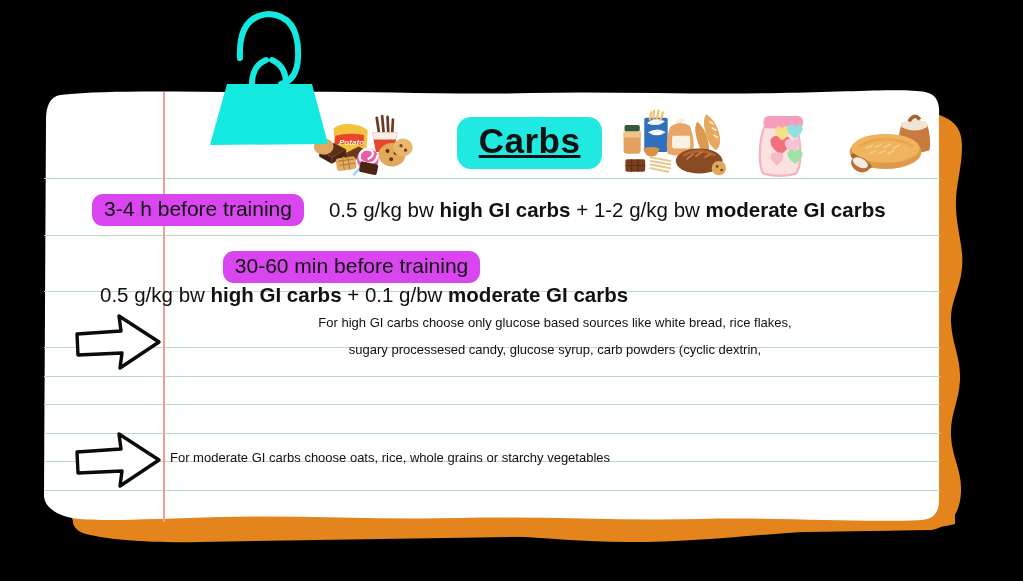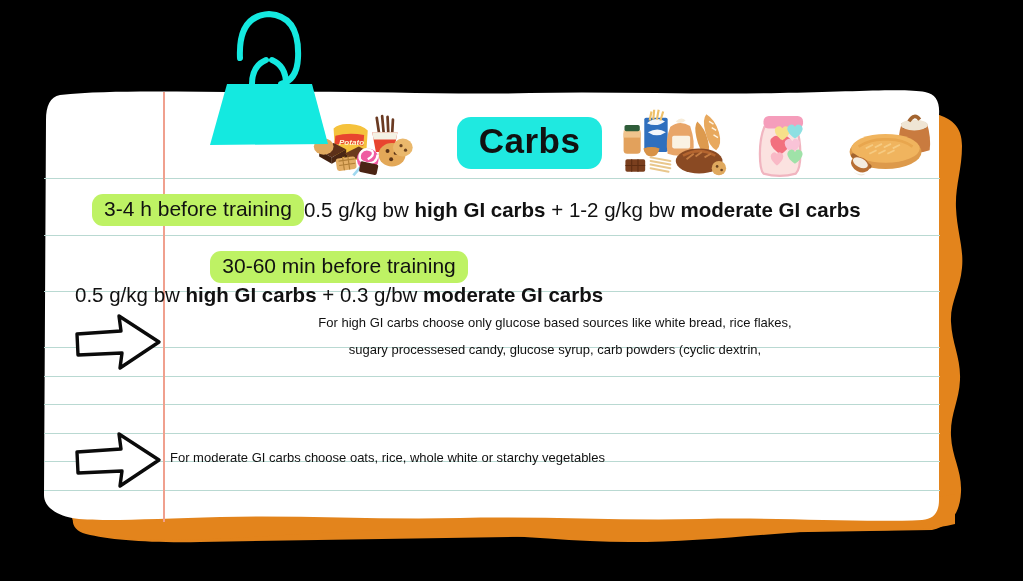--- a/index.html
+++ b/index.html
@@ -26,27 +26,27 @@
   .clip{position:absolute;left:196px;top:-2px;width:146px;height:148px;}
 
   
   .header-row{position:absolute;left:0px;top:8px;width:896px;height:86px;
               display:flex;align-items:center;}
   .food-art{display:block;}
 
   .carbs-badge{background:#1fe9e0;border-radius:14px;
                padding:6px 22px 9px 22px;
                font-size:35px;font-weight:bold;color:#111;
-               letter-spacing:.5px;line-height:1.05;}
+               letter-spacing:.5px;line-height:1.05;text-decoration:underline;}
 
   
   .row{position:absolute;display:flex;align-items:center;}
-  .tag{background:#bef264;border-radius:11px;padding:3px 12px 5px 12px;
+  .tag{background:#d946ef;border-radius:11px;padding:3px 12px 5px 12px;
        font-size:21px;color:#111;white-space:nowrap;line-height:1.15;}
-  .line-txt{font-size:20.5px;color:#111;white-space:nowrap;margin-left:0;
+  .line-txt{font-size:20.5px;color:#111;white-space:nowrap;margin-left:25px;
             line-height:1.2;}
   .line-txt b{font-weight:bold;}
 
   .para{position:absolute;text-align:center;font-size:13px;color:#111;
         line-height:26.5px;}
 
   .arrow{position:absolute;}
 </style>
 </head>
 <body>
@@ -229,39 +229,39 @@
     <div class="row" style="left:48px;top:102px;">
       <div class="tag">3-4 h before training</div>
       <div class="line-txt">
         <span>0.5 g/kg bw </span><b>high GI carbs</b><span> + 1-2 g/kg bw </span><b>moderate GI carbs</b>
       </div>
     </div>
 
     <div class="row" style="left:31px;top:159px;flex-direction:column;">
       <div class="tag">30-60 min before training</div>
       <div class="line-txt">
-        <span>0.5 g/kg bw </span><b>high GI carbs</b><span> + 0.3 g/bw </span><b>moderate GI carbs</b>
+        <span>0.5 g/kg bw </span><b>high GI carbs</b><span> + 0.1 g/bw </span><b>moderate GI carbs</b>
       </div>
     </div>
 
     <svg class="arrow" style="left:29px;top:218px;" width="90" height="64" viewBox="0 0 90 64">
       <path d="M4 24 L48 21 L46 6 L86 32 L47 58 L49 43 L5 45 Z" fill="#ffffff" stroke="#0b0b0b" stroke-width="3.4" stroke-linejoin="round" stroke-linecap="round"></path>
     </svg>
 
     <div class="para" style="left:126px;top:218px;width:770px;">
       <div>For high GI carbs choose only glucose based sources like white bread, rice flakes,</div>
       <div>sugary processesed candy, glucose syrup, carb powders (cyclic dextrin,</div>
     </div>
 
     <svg class="arrow" style="left:29px;top:334px;" width="90" height="64" viewBox="0 0 90 64">
       <path d="M4 26 L48 23 L46 8 L86 34 L47 60 L49 45 L5 47 Z" fill="#ffffff" stroke="#0b0b0b" stroke-width="3.4" stroke-linejoin="round" stroke-linecap="round"></path>
     </svg>
 
     <div class="para" style="left:126px;top:353px;width:770px;text-align:left;">
-      <div>For moderate GI carbs choose oats, rice, whole white or starchy vegetables</div>
+      <div>For moderate GI carbs choose oats, rice, whole grains or starchy vegetables</div>
     </div>
 
   </div>
 
   <svg class="clip" viewBox="0 0 146 148" xmlns="http://www.w3.org/2000/svg">
     <path d="M44 60 q-2 -42 29 -44 q31 2 29 44 q-1 22 -17 26
              M56 86 q0 -18 14 -24 M90 86 q0 -18 -14 -24" fill="none" stroke="#14e9e0" stroke-width="6" stroke-linecap="round"></path>
     <path d="M31 86 L116 86 L132 146 L14 147 Z" fill="#14e9e0"></path>
   </svg>
 

